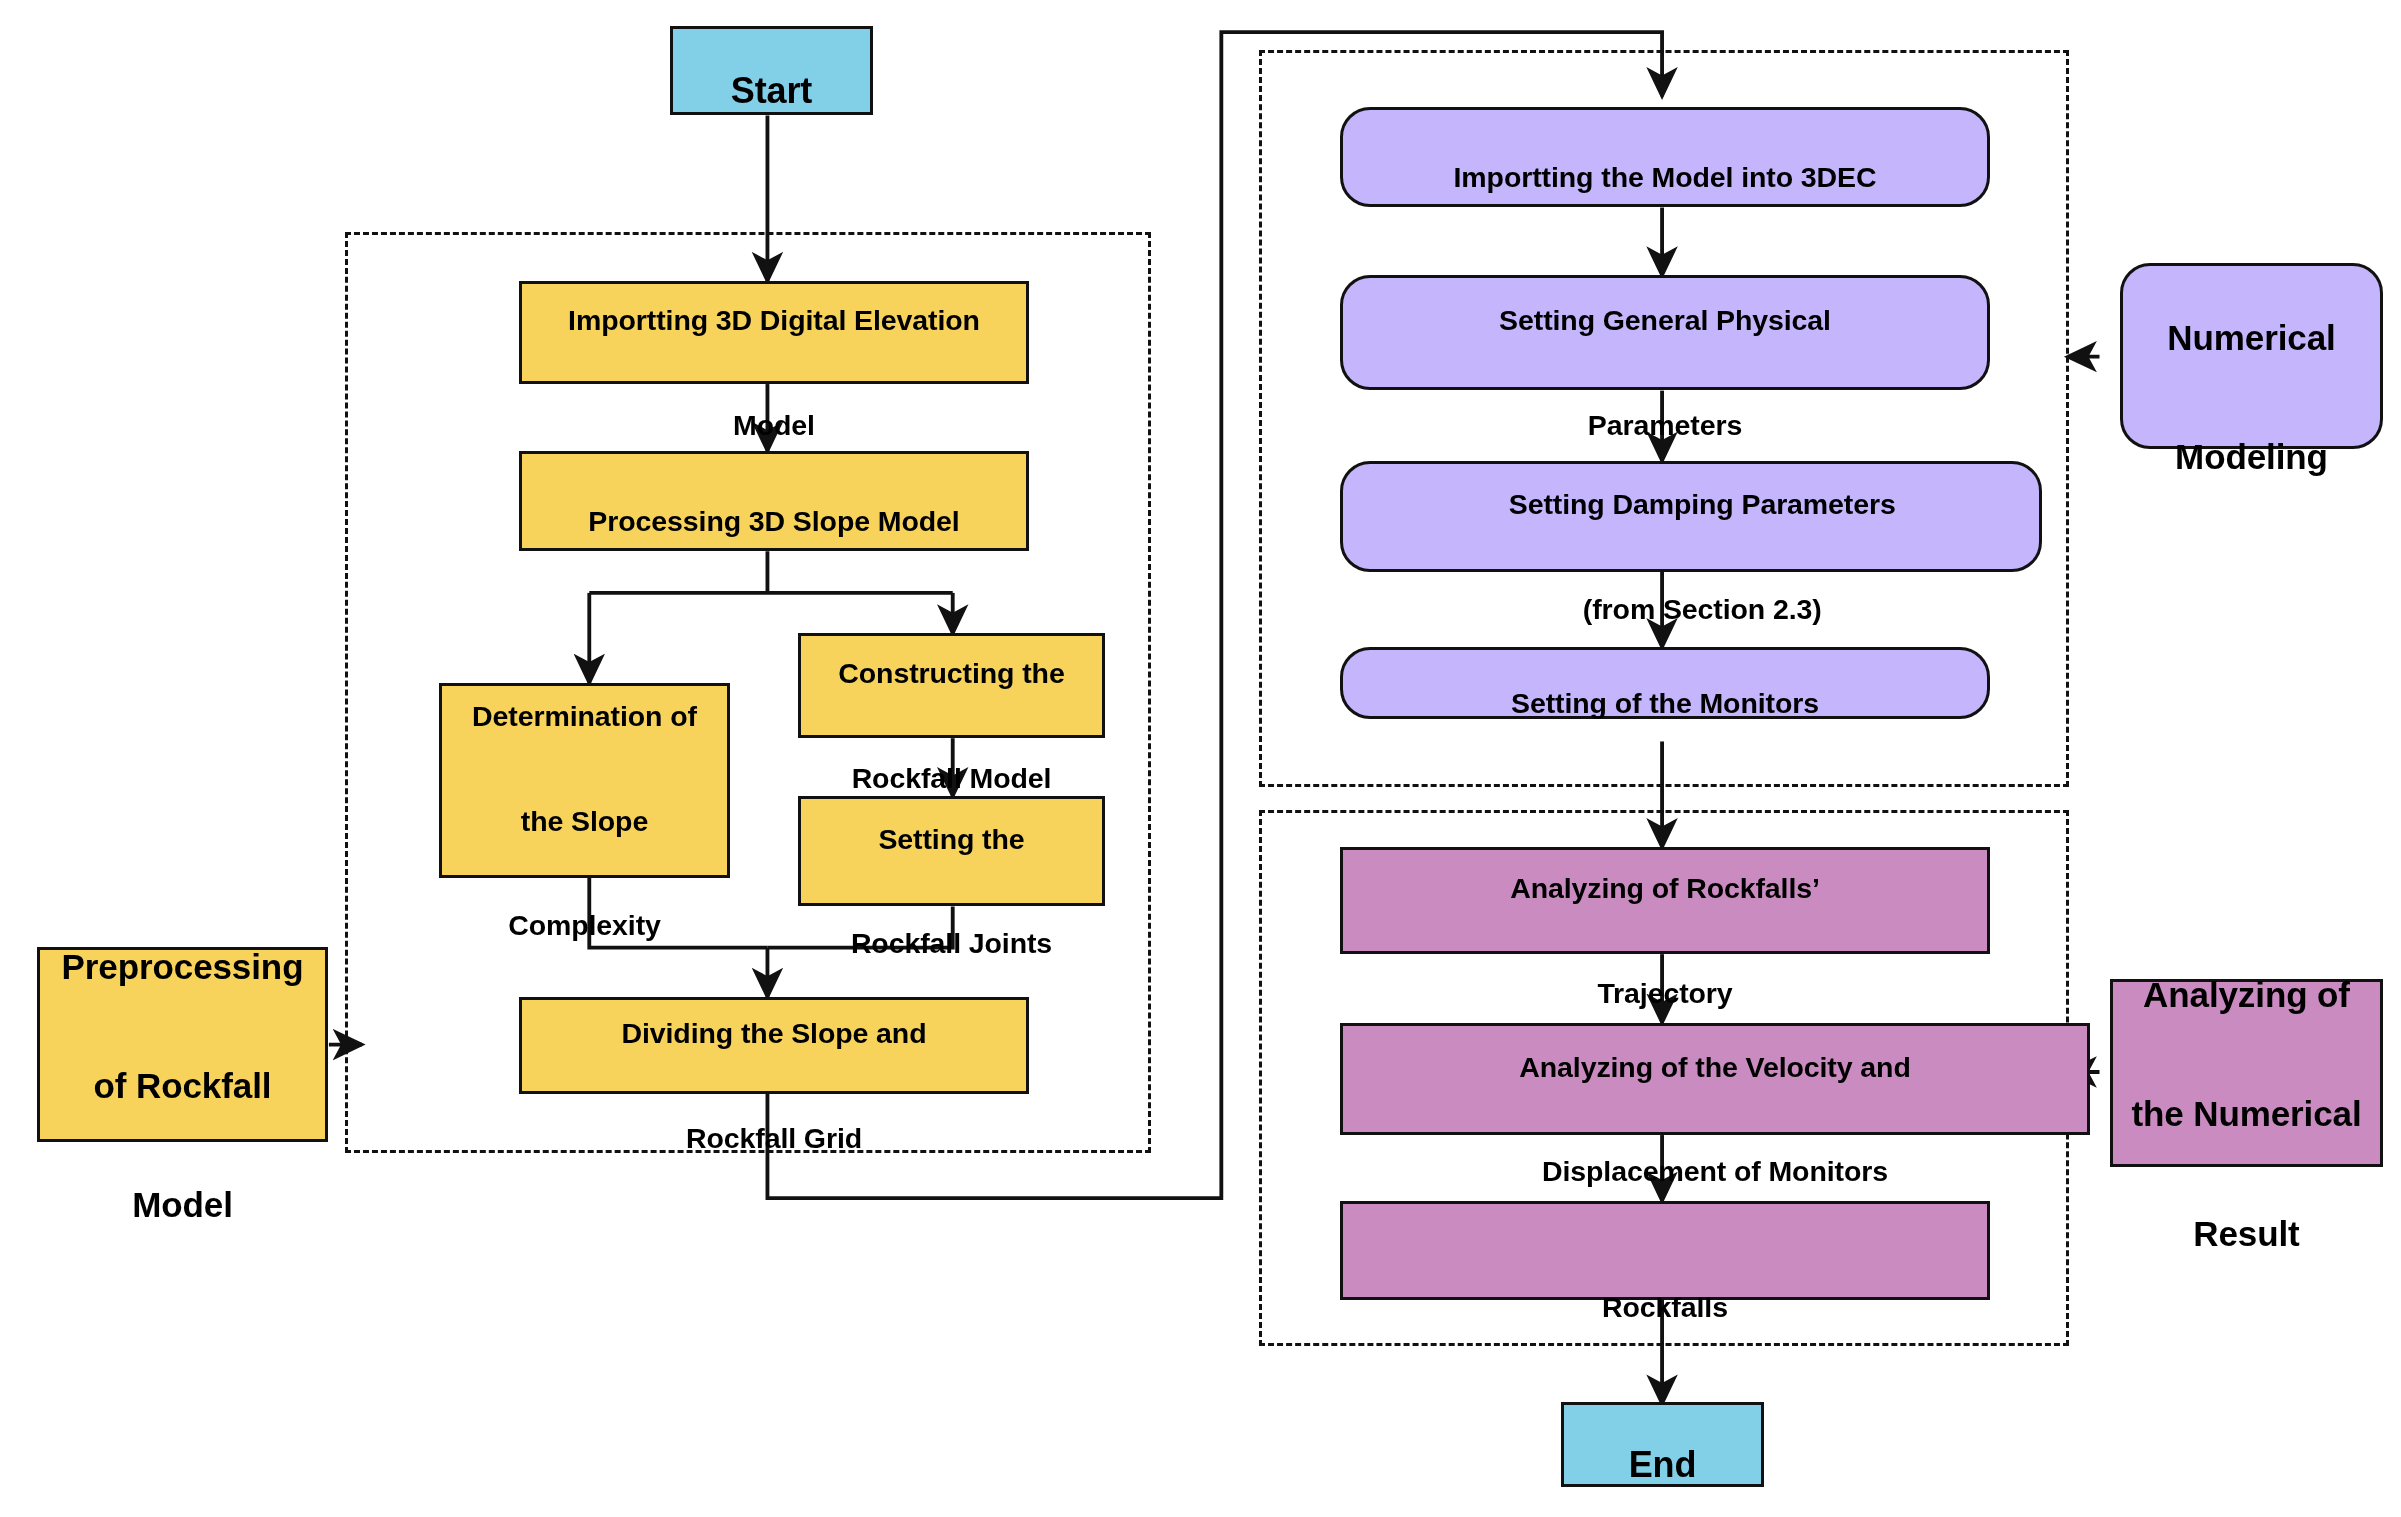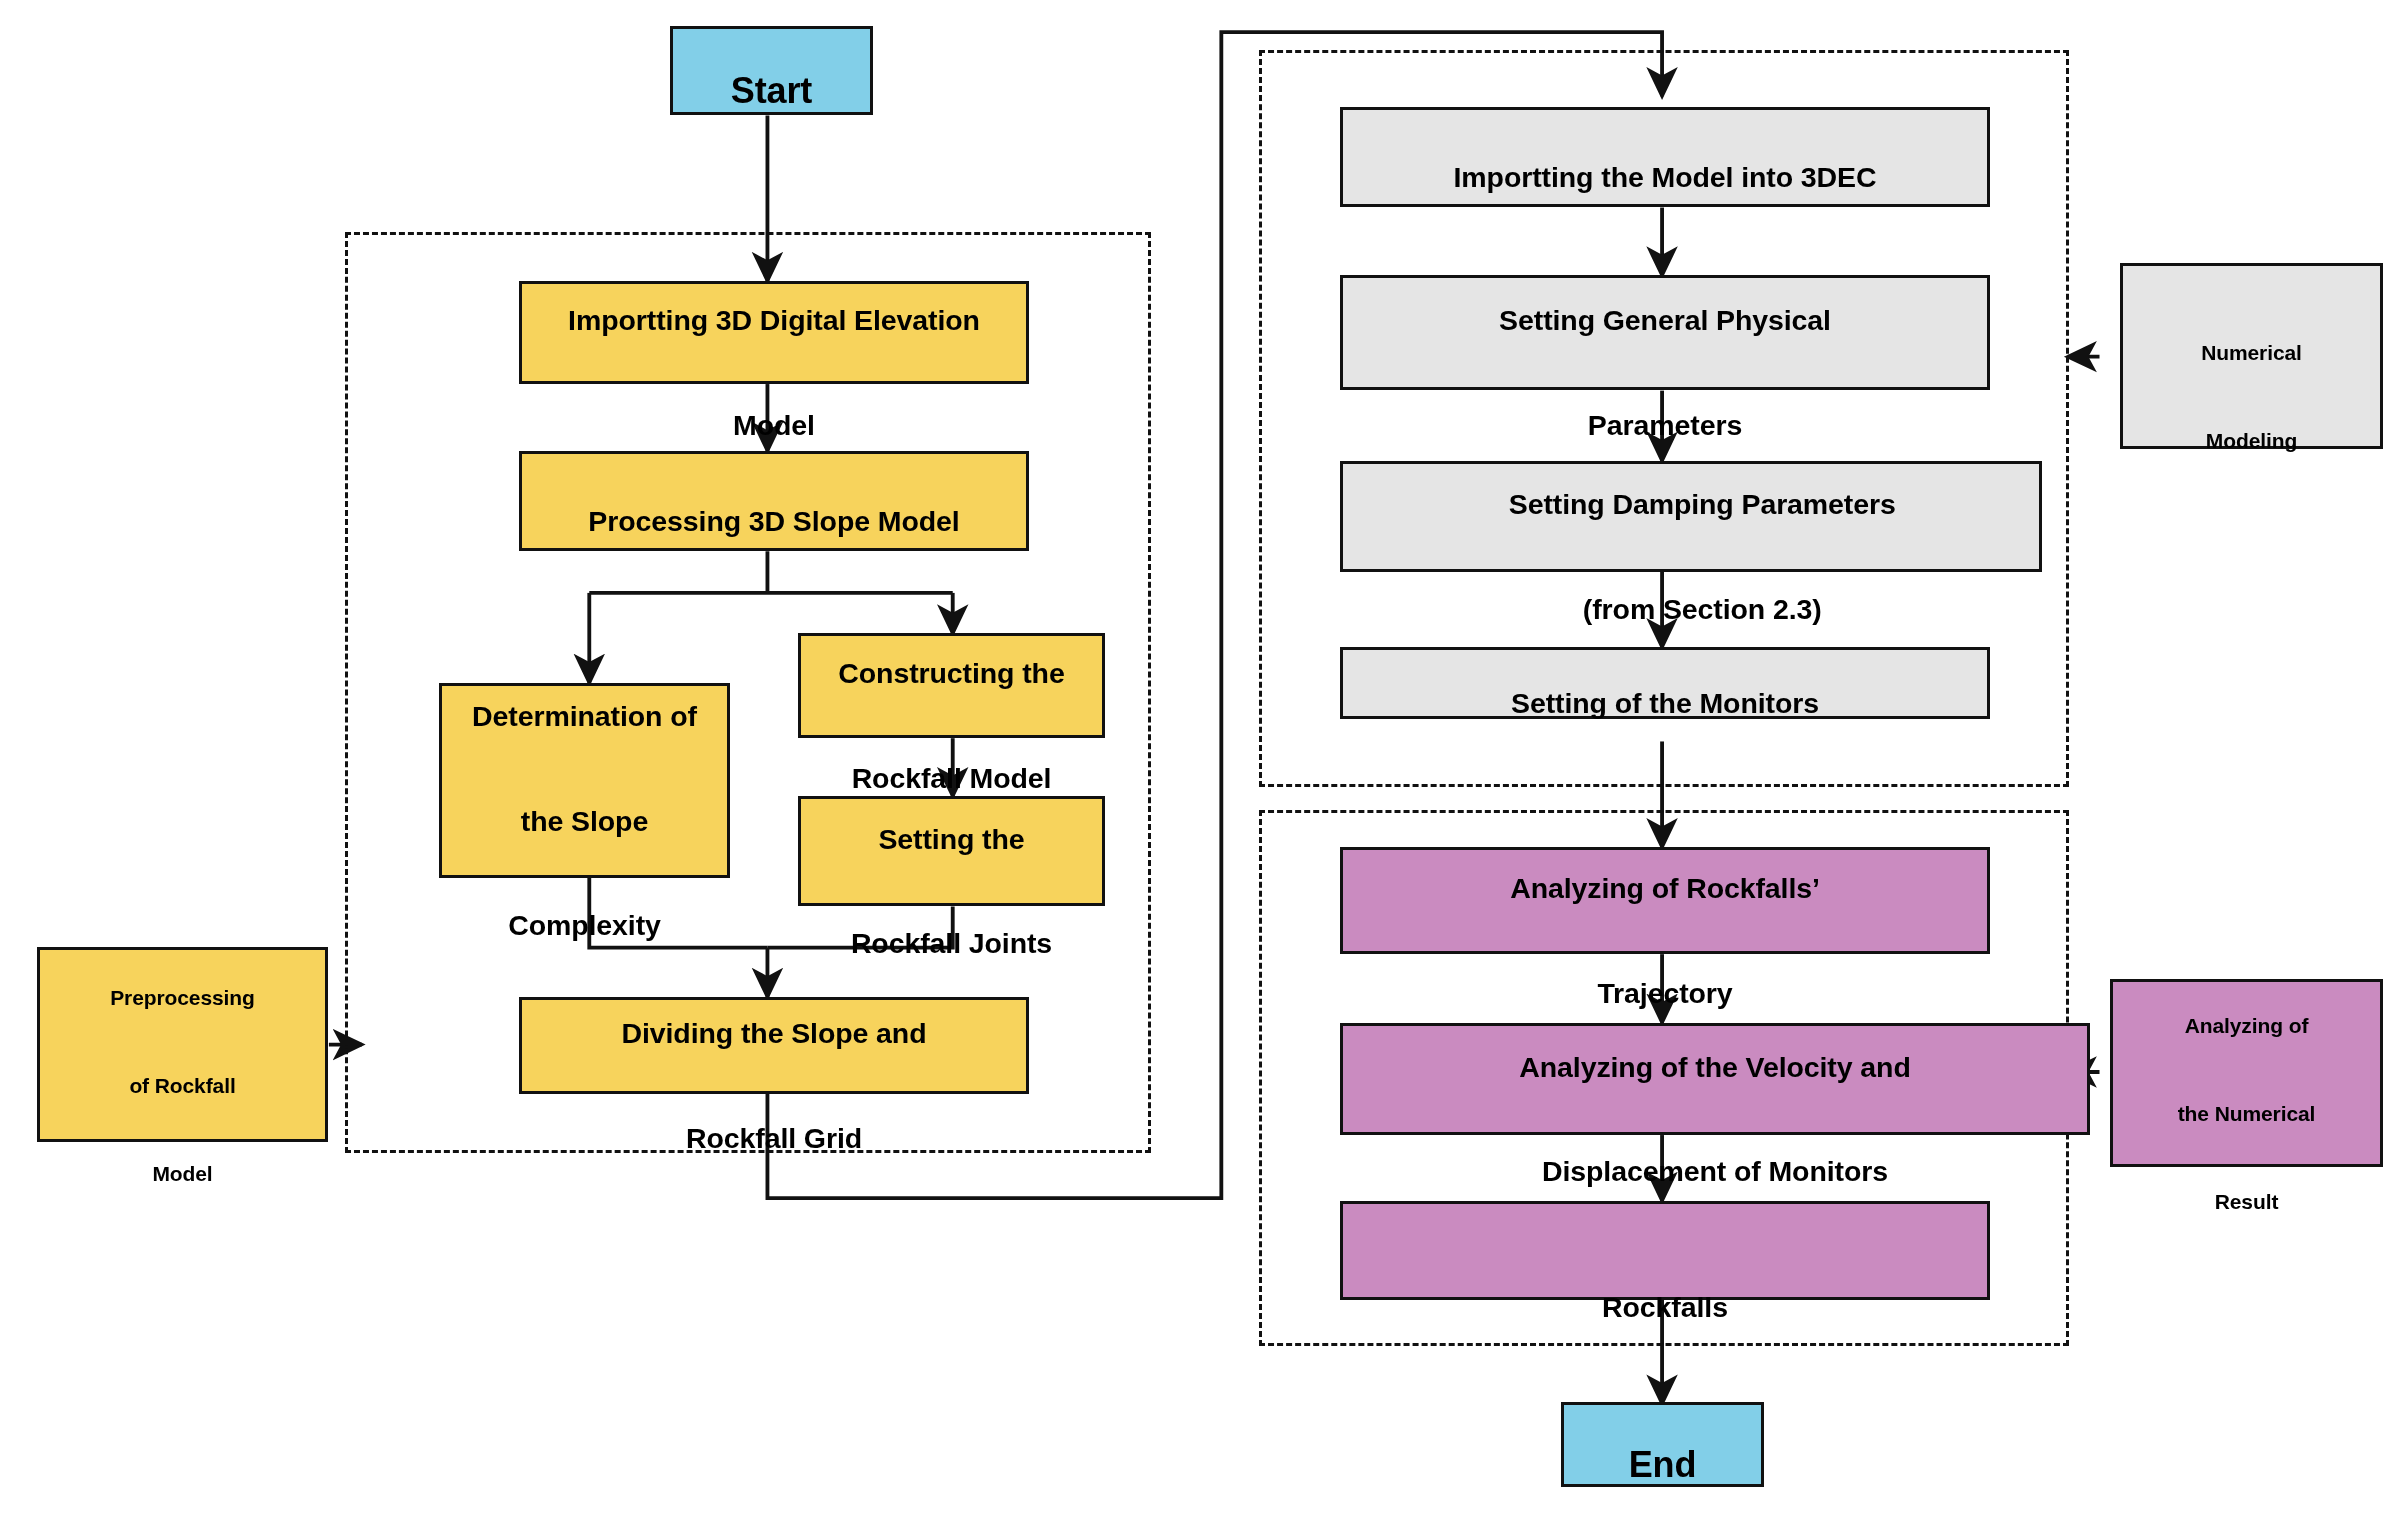--- a/index.html
+++ b/index.html
@@ -7,25 +7,25 @@
        font-family:"Liberation Sans","DejaVu Sans",sans-serif;}
   #stage{position:absolute;inset:0;width:2401px;height:1518px;}
   svg#wires{position:absolute;left:0;top:0;width:2401px;height:1518px;pointer-events:none;}
   .node{position:absolute;box-sizing:border-box;border:3.3px solid #111111;
         display:flex;align-items:center;justify-content:center;text-align:center;
         color:#000000;font-weight:bold;line-height:1.12;letter-spacing:-0.1px;
         padding:2.2px 5.5px;}
   .node span{display:block;width:100%;margin-top:41px;}
   .c-blue{background:#82CFE8;}
   .c-yellow{background:#F7D35C;}
-  .c-green{background:#e5e5e5;}
+  .c-green{background:#c4b5fd;border-radius:30px;}
   .c-purple{background:#CA8BC0;}
   .fs-terminal{font-size:36px;}
   .fs-box{font-size:28.5px;}
-  .fs-label{font-size:21px;}
+  .fs-label{font-size:35px;}
   .group{position:absolute;box-sizing:border-box;border:3.8px dashed #111111;background:transparent;}
 </style>
 </head>
 <body>
 
 <div id="stage">
 
   <svg id="wires" viewBox="0 0 4380 2768">
     <defs>
       <marker id="ah" markerWidth="9" markerHeight="9" refX="7.6" refY="4.5" orient="auto" markerUnits="strokeWidth">

